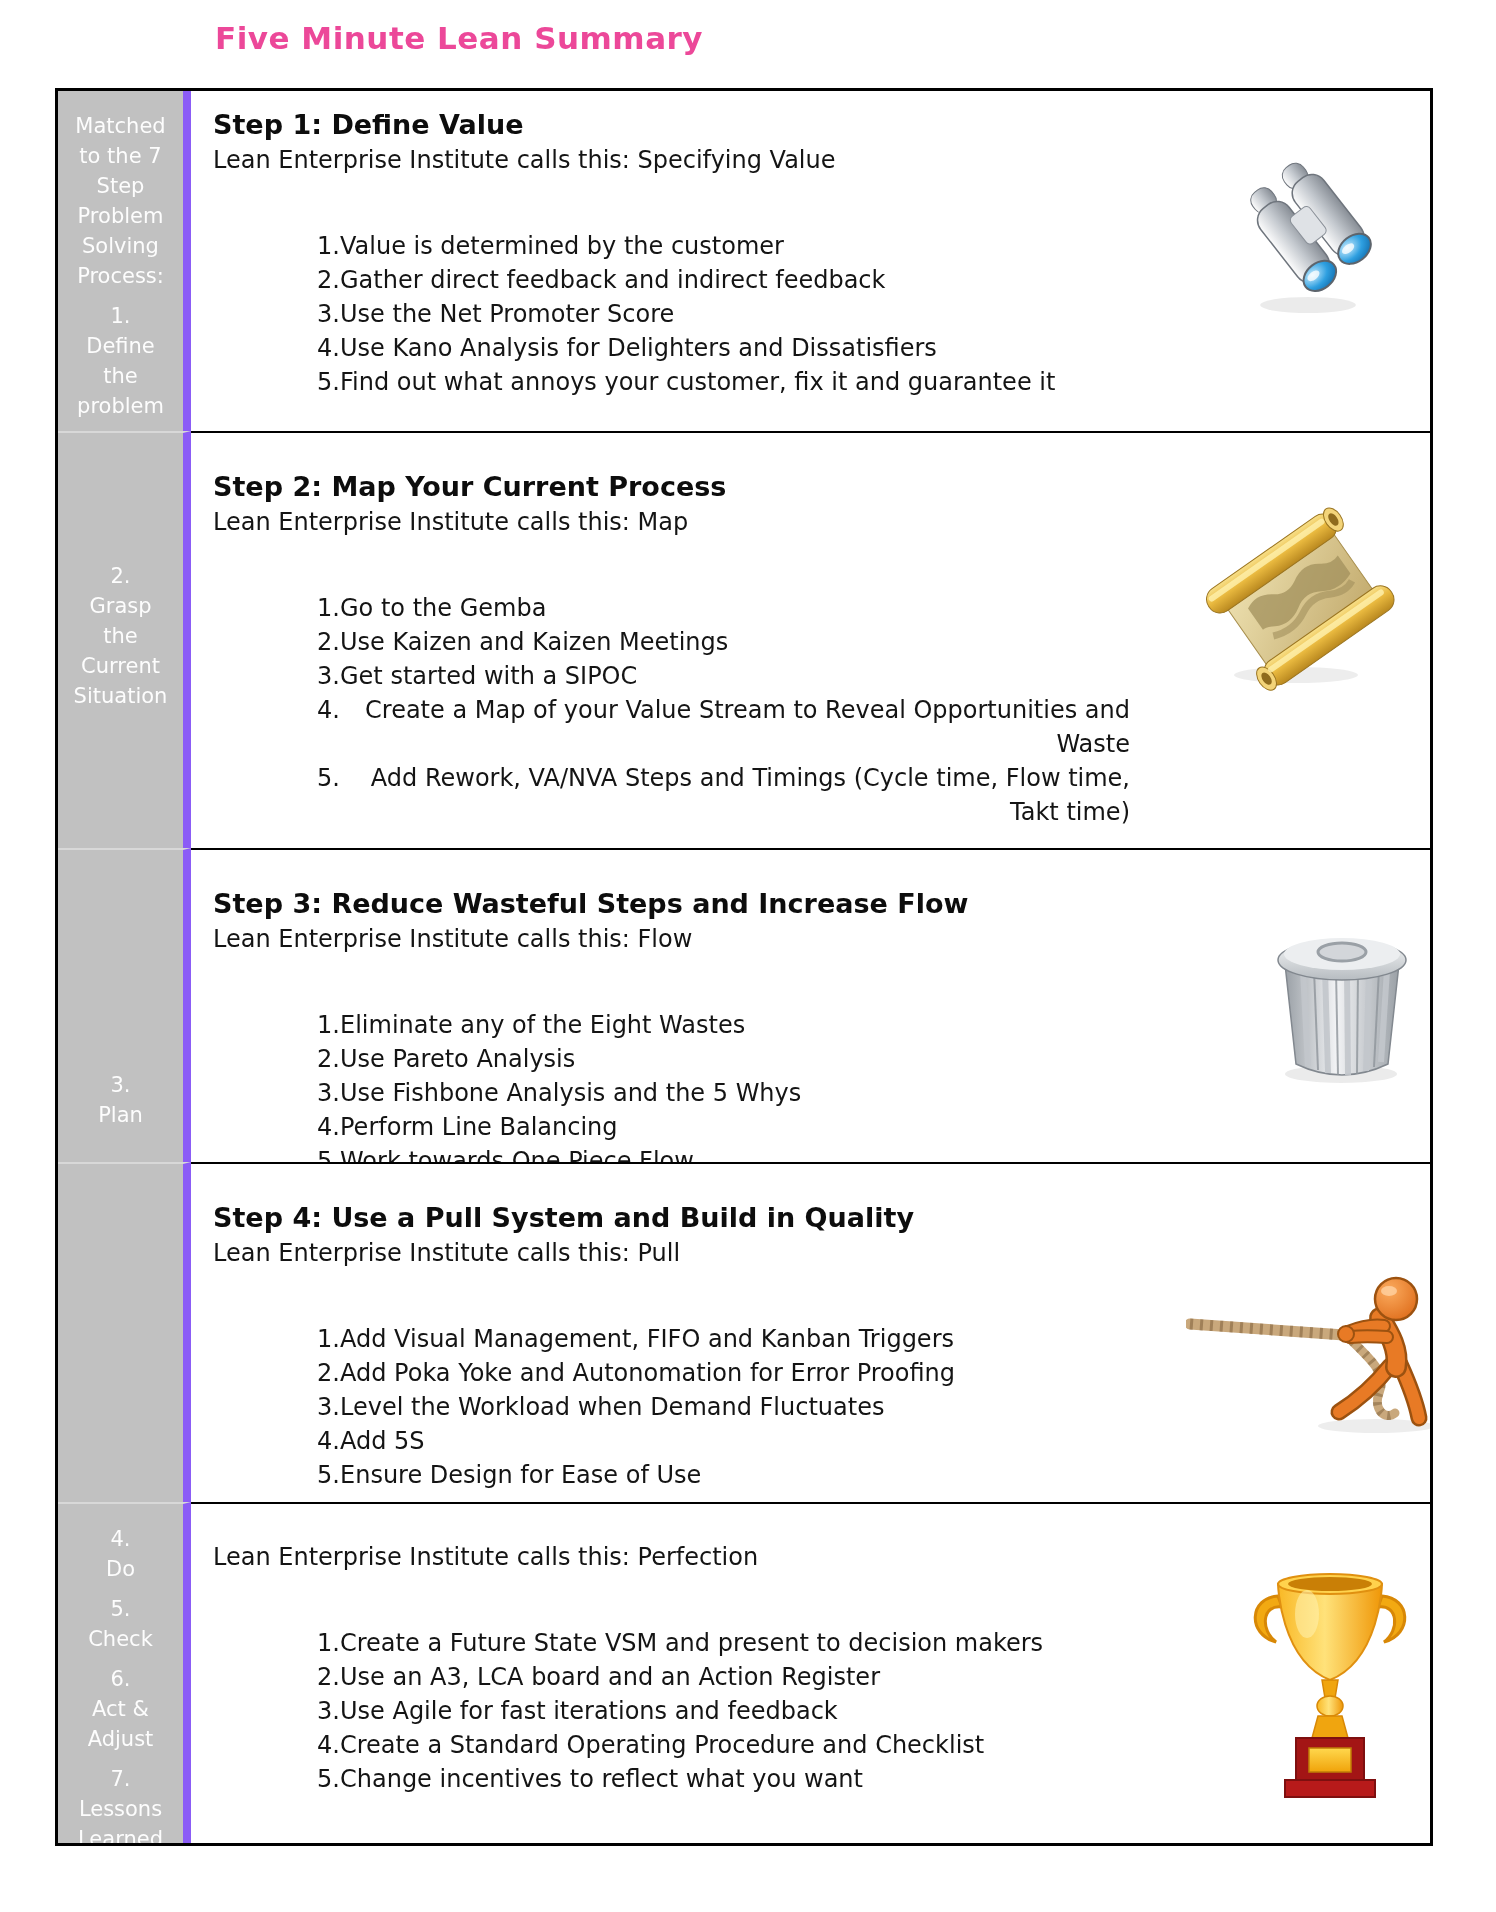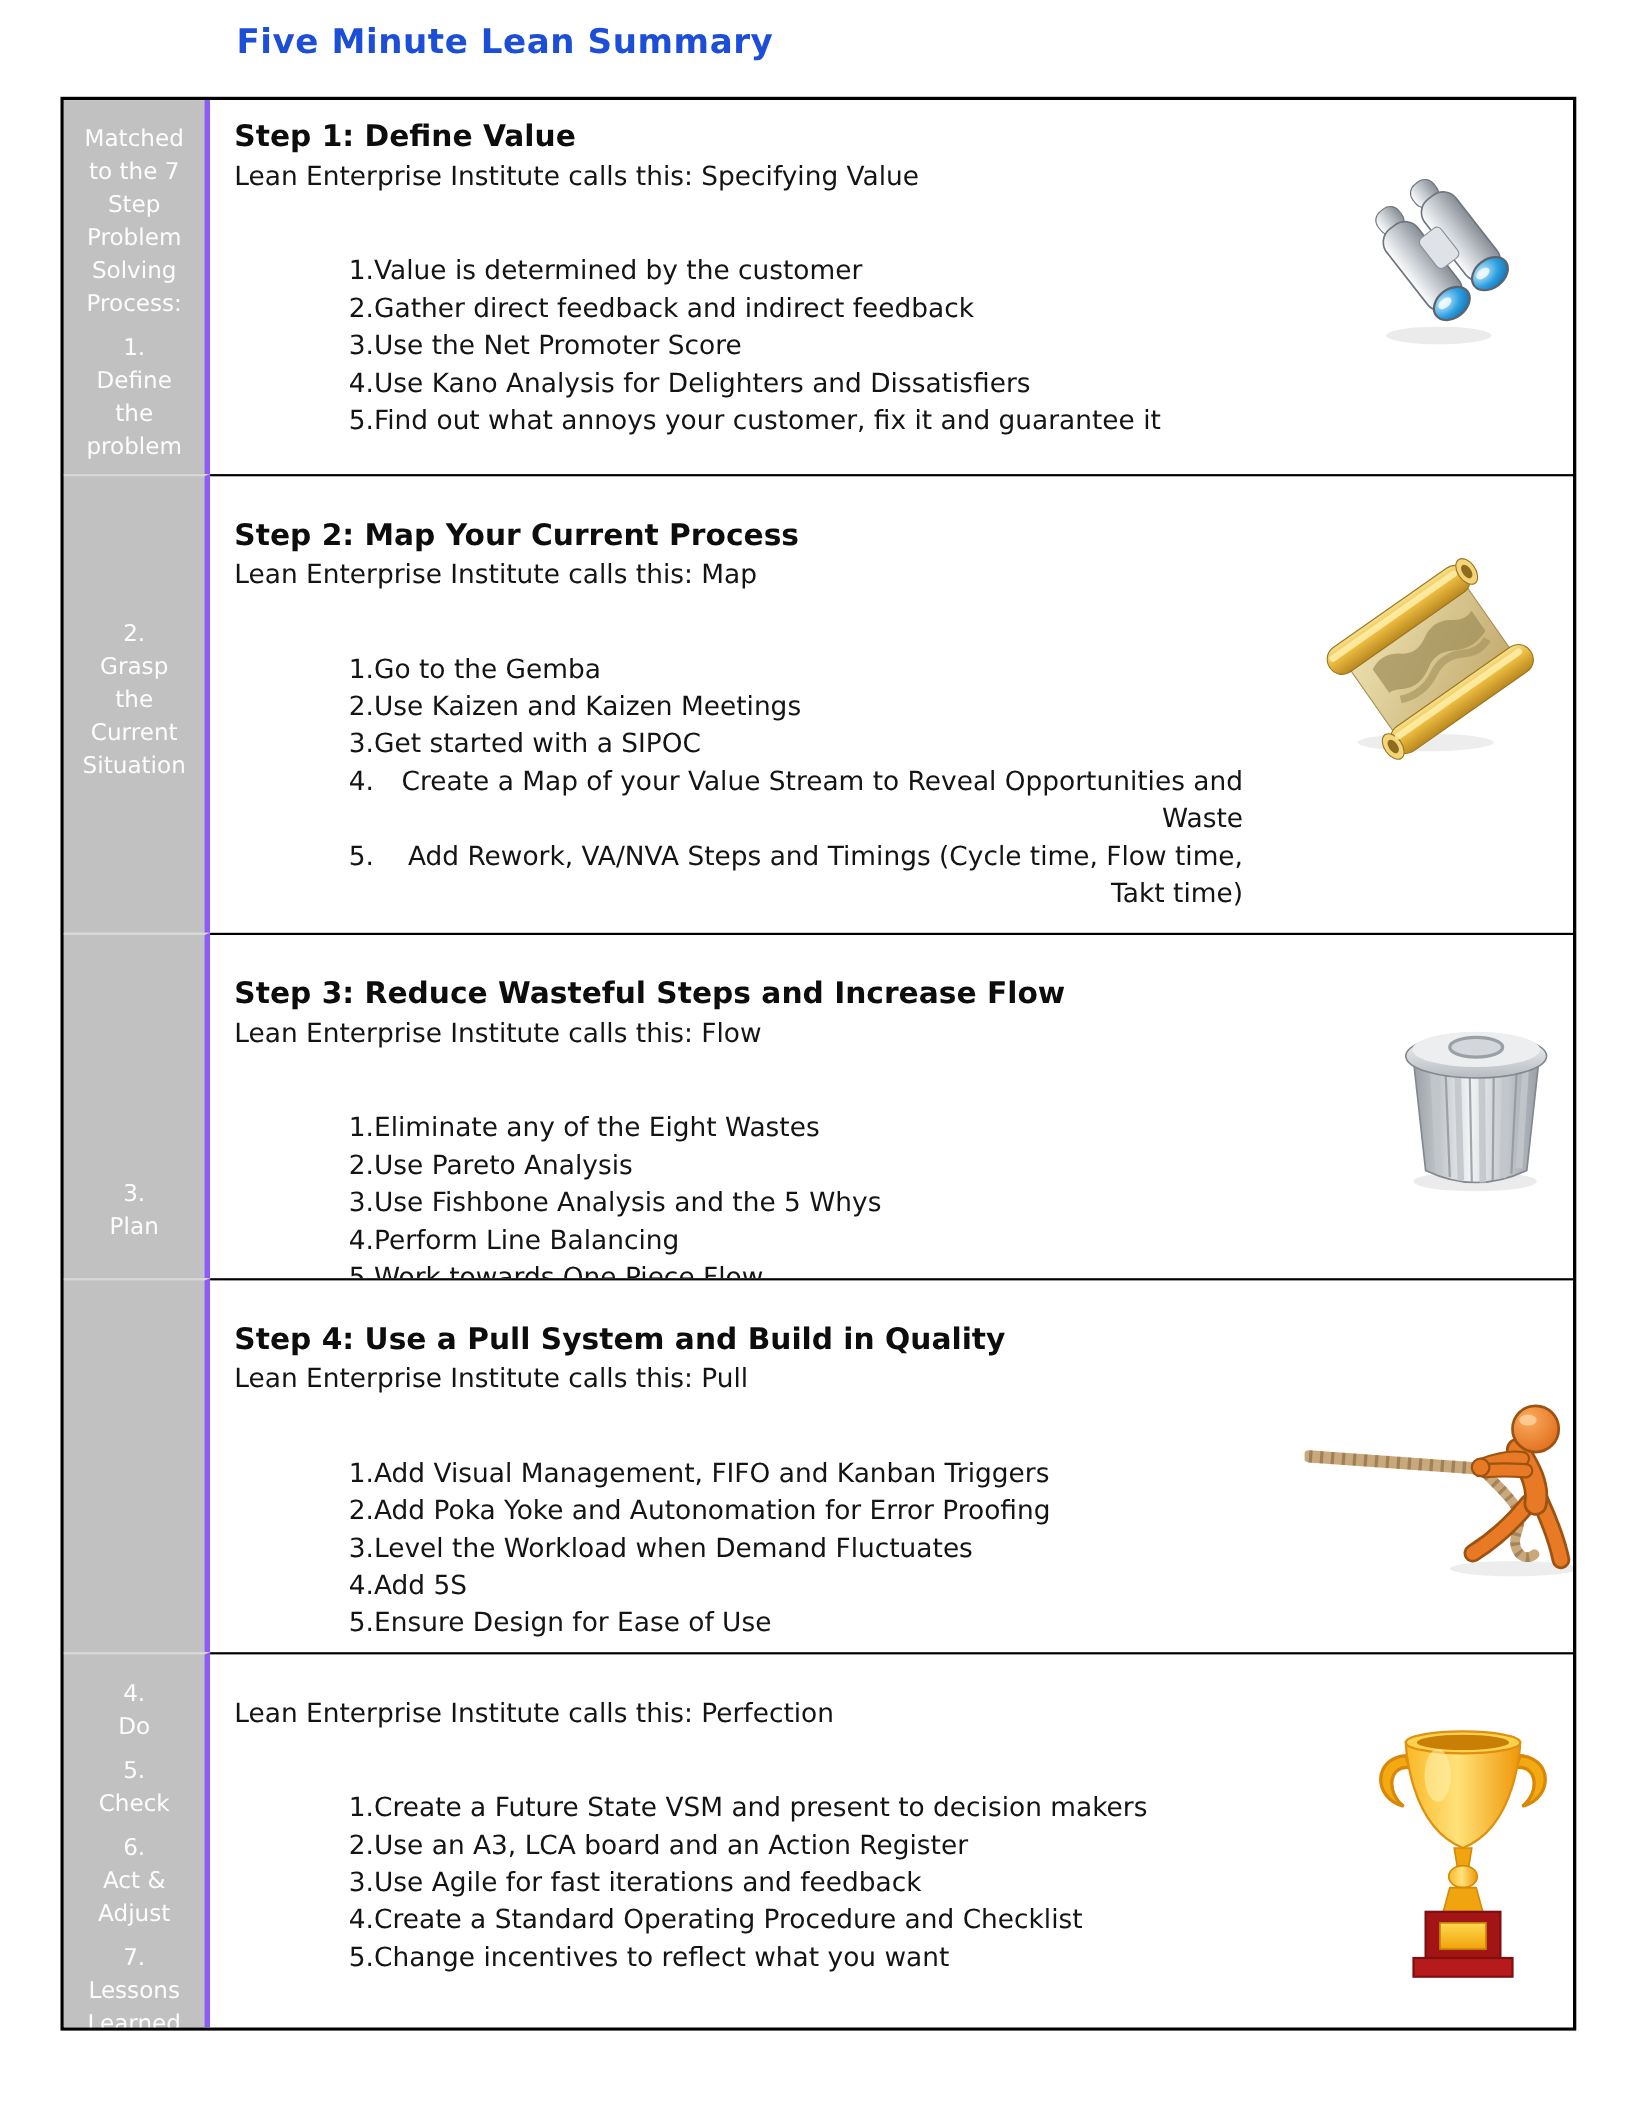--- a/index.html
+++ b/index.html
@@ -6,36 +6,36 @@
   .page{
     position:relative;
     width:1496px;height:1912px;
     background:#ffffff;
     font-family:"DejaVu Sans", sans-serif;
     color:#111;
     overflow:hidden;
   }
   .doc-title{
     position:absolute;left:215px;top:20px;margin:0;
-    font-size:31px;font-weight:bold;color:#1d4ed8;
+    font-size:31px;font-weight:bold;color:#ec4899;
     letter-spacing:0.5px;
   }
   .lean-table{
     position:absolute;left:55px;top:88px;
     width:1378px;height:1758px;
     border:3px solid #000;
     box-sizing:border-box;
     display:grid;
     grid-template-columns:133px 1fr;
     grid-template-rows:340px 417px 314px 340px 1fr;
     background:#fff;
   }
   .side-cell{
     background:#c1c1c1;
-    border-right:5px solid #8b5cf6;
+    border-right:8px solid #8b5cf6;
     box-sizing:border-box;
     color:#fdfdfd;
     font-size:21px;line-height:30px;
     text-align:center;
     display:flex;flex-direction:column;
     overflow:hidden;
   }
   .side-sep{border-top:2px solid #d8d8d8;}
   .content-sep{border-top:2px solid #000;}
   .side-par{margin:0 4px 10px 4px;white-space:pre-line;}

